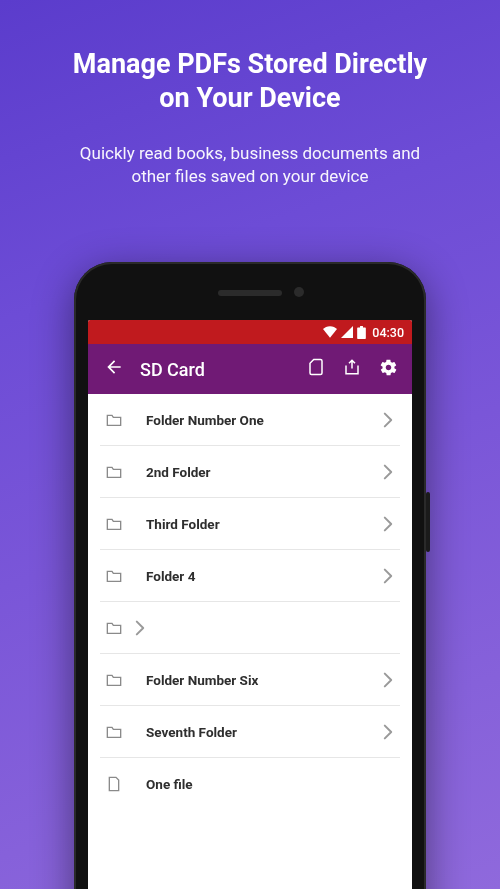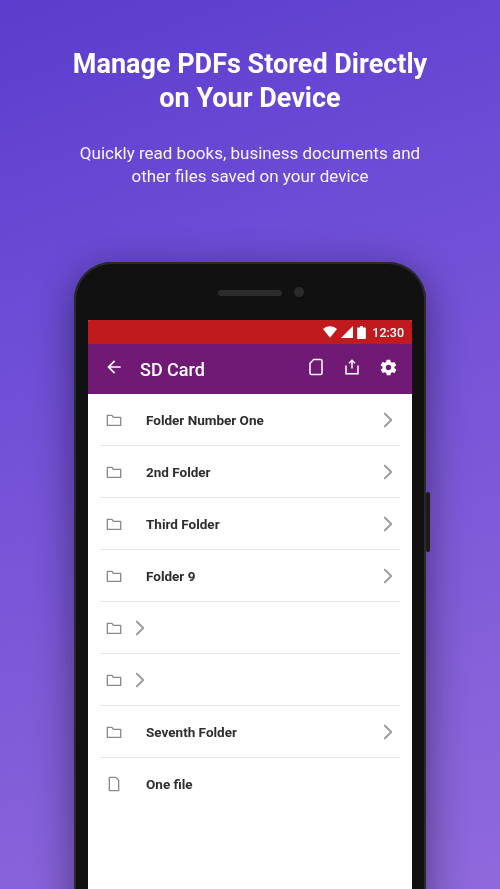--- a/index.html
+++ b/index.html
@@ -171,21 +171,21 @@
         <span>
           <svg width="12" height="12" viewBox="0 0 20 20">
               <path fill="#fff" d="M0 20L20 0V20H0z"></path>
             </svg>
         </span>
         <span>
           <svg width="9" height="13" viewBox="0 0 12 18">
               <path fill="#fff" d="M4 0h4v2h3c.6 0 1 .4 1 1v14c0 .6-.4 1-1 1H1c-.6 0-1-.4-1-1V3c0-.6.4-1 1-1h3V0z"></path>
             </svg>
         </span>
-        <span class="status-time">12:30</span>
+        <span class="status-time">04:30</span>
       </div>
 
       <div class="app-bar">
         <div class="ab-btn">
           <span>
             <svg width="20" height="20" viewBox="0 0 24 24">
                 <path fill="#fff" d="M20 11H7.8l5.6-5.6L12 4l-8 8 8 8 1.4-1.4L7.8 13H20v-2z"></path>
               </svg>
           </span>
         </div>
@@ -254,45 +254,46 @@
                 <path fill="none" stroke="#9a9a9a" stroke-width="2.5" stroke-linecap="round" stroke-linejoin="round" d="M2 2l8 8-8 8"></path>
               </svg>
             </span>
           </div>
           <div class="row">
             <span class="row-icon">
               <svg width="16" height="14" viewBox="0 0 24 20">
                 <path fill="none" stroke="#8a8a8a" stroke-width="2" d="M2 3h7l2 3h11v12H2V3z"></path>
               </svg>
             </span>
-            <span class="row-label">Folder 9</span>
-            <span class="row-chevron">
-              <svg width="10" height="16" viewBox="0 0 12 20">
-                <path fill="none" stroke="#9a9a9a" stroke-width="2.5" stroke-linecap="round" stroke-linejoin="round" d="M2 2l8 8-8 8"></path>
-              </svg>
-            </span>
-          </div>
-          <div class="row">
-            <span class="row-icon">
-              <svg width="16" height="14" viewBox="0 0 24 20">
-                <path fill="none" stroke="#8a8a8a" stroke-width="2" d="M2 3h7l2 3h11v12H2V3z"></path>
-              </svg>
-            </span>
-            <span class="row-chevron">
-              <svg width="10" height="16" viewBox="0 0 12 20">
-                <path fill="none" stroke="#9a9a9a" stroke-width="2.5" stroke-linecap="round" stroke-linejoin="round" d="M2 2l8 8-8 8"></path>
-              </svg>
-            </span>
-          </div>
-          <div class="row">
-            <span class="row-icon">
-              <svg width="16" height="14" viewBox="0 0 24 20">
-                <path fill="none" stroke="#8a8a8a" stroke-width="2" d="M2 3h7l2 3h11v12H2V3z"></path>
-              </svg>
-            </span>
+            <span class="row-label">Folder 4</span>
+            <span class="row-chevron">
+              <svg width="10" height="16" viewBox="0 0 12 20">
+                <path fill="none" stroke="#9a9a9a" stroke-width="2.5" stroke-linecap="round" stroke-linejoin="round" d="M2 2l8 8-8 8"></path>
+              </svg>
+            </span>
+          </div>
+          <div class="row">
+            <span class="row-icon">
+              <svg width="16" height="14" viewBox="0 0 24 20">
+                <path fill="none" stroke="#8a8a8a" stroke-width="2" d="M2 3h7l2 3h11v12H2V3z"></path>
+              </svg>
+            </span>
+            <span class="row-chevron">
+              <svg width="10" height="16" viewBox="0 0 12 20">
+                <path fill="none" stroke="#9a9a9a" stroke-width="2.5" stroke-linecap="round" stroke-linejoin="round" d="M2 2l8 8-8 8"></path>
+              </svg>
+            </span>
+          </div>
+          <div class="row">
+            <span class="row-icon">
+              <svg width="16" height="14" viewBox="0 0 24 20">
+                <path fill="none" stroke="#8a8a8a" stroke-width="2" d="M2 3h7l2 3h11v12H2V3z"></path>
+              </svg>
+            </span>
+            <span class="row-label">Folder Number Six</span>
             <span class="row-chevron">
               <svg width="10" height="16" viewBox="0 0 12 20">
                 <path fill="none" stroke="#9a9a9a" stroke-width="2.5" stroke-linecap="round" stroke-linejoin="round" d="M2 2l8 8-8 8"></path>
               </svg>
             </span>
           </div>
           <div class="row">
             <span class="row-icon">
               <svg width="16" height="14" viewBox="0 0 24 20">
                 <path fill="none" stroke="#8a8a8a" stroke-width="2" d="M2 3h7l2 3h11v12H2V3z"></path>

